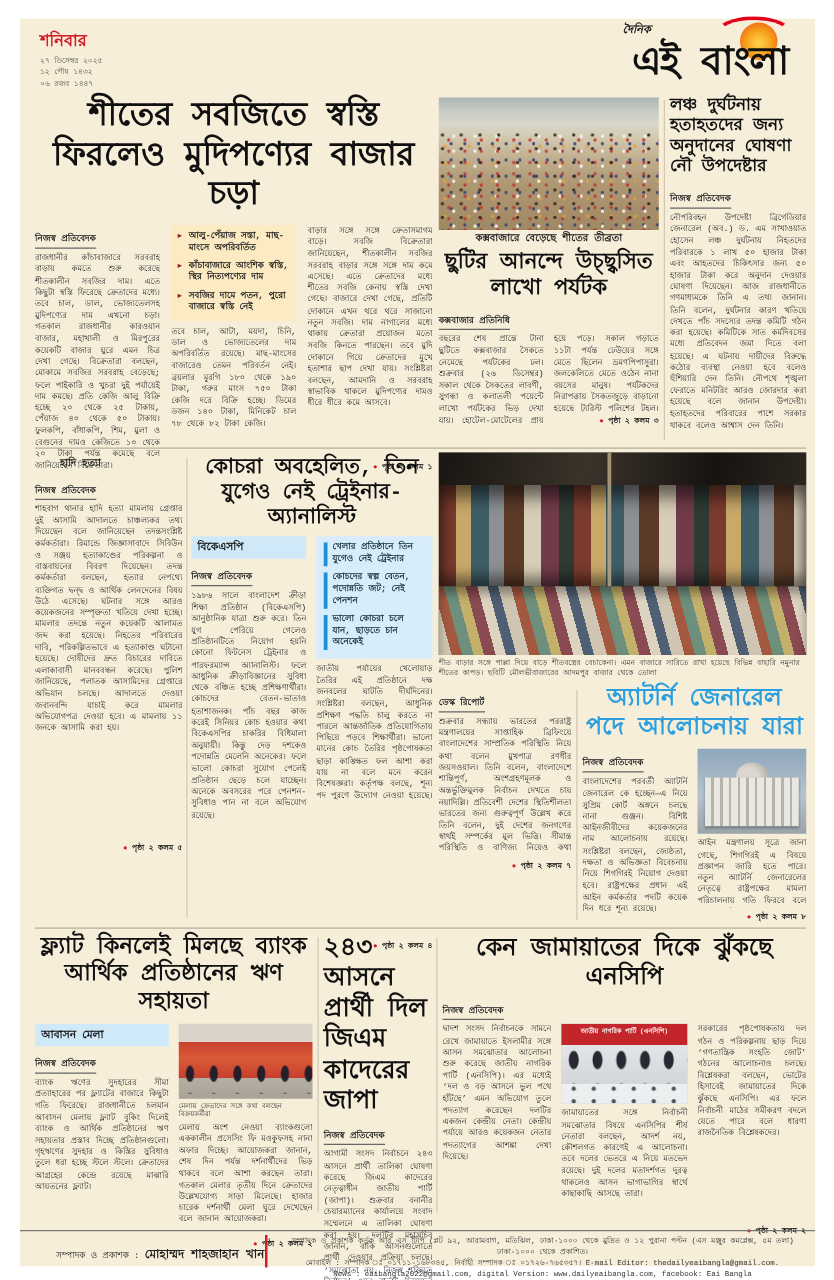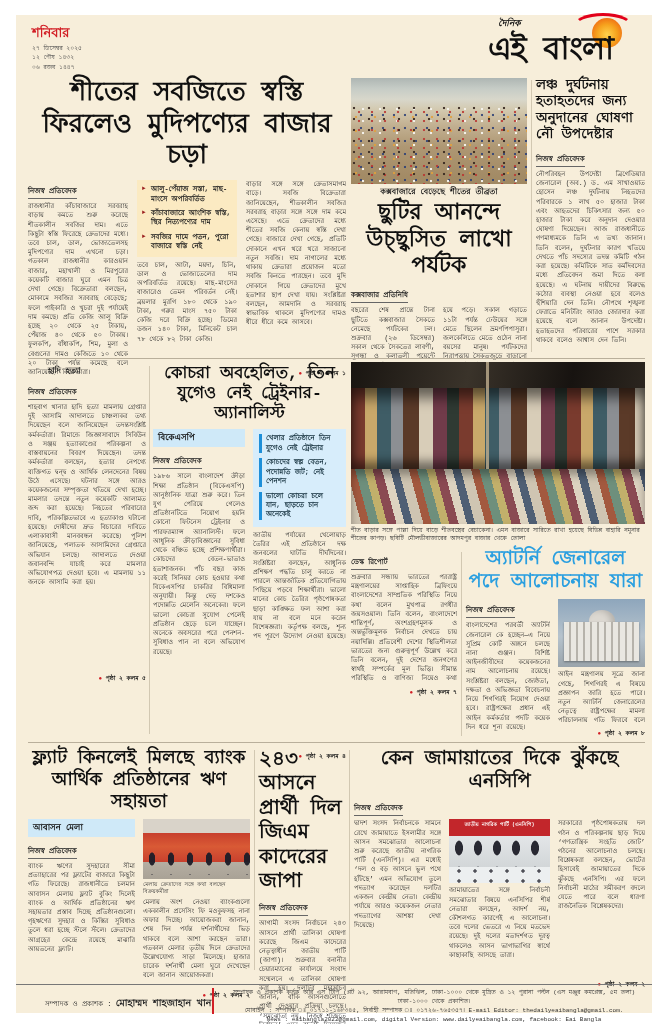--- a/index.html
+++ b/index.html
@@ -98,21 +98,21 @@
 
 <div id="stage">
   <div id="paper"></div>
 
   <div class="abs" style="left:32px;top:23px;">
     <div class="day">শনিবার</div>
     <div class="hdate">২৭ ডিসেম্বর ২০২৫</div>
     <div class="hdate">১২ পৌষ ১৪৩২</div>
     <div class="hdate">০৬ রজব ১৪৪৭</div>
   </div>
-  <div class="abs logo" style="left:488px;top:18px;">
+  <div class="abs logo" style="left:488px;top:18px;text-align:center;">
     <div class="logo-arc"></div>
     <div class="logo-sun"></div>
     <div class="logo-prefix">দৈনিক</div>
     <div class="logo-title">এই বাংলা</div>
   </div>
 
   <div class="abs" style="left:28px;top:78px;width:318px;height:276px;">
     <div class="hl center" style="font-size:26px;">শীতের সবজিতে স্বস্তি ফিরলেও মুদিপণ্যের বাজার চড়া</div>
     <div class="cols" style="gap:9px;margin-top:7px;height:196px;">
       <div style="width:100px;">
@@ -132,21 +132,21 @@
         <div class="jump">পৃষ্ঠা ২ কলম ১</div>
       </div>
     </div>
   </div>
 
   <div class="abs" style="left:351px;top:78px;width:176px;height:276px;">
     <div class="photo photo-beach" style="width:176px;height:106px;">
       <div class="crowd"></div>
     </div>
     <div class="caption bold-c" style="margin-top:3px;">কক্সবাজারে বেড়েছে শীতের তীব্রতা</div>
-    <div class="hl center" style="font-size:22px;margin-top:3px;">ছুটির আনন্দে উচ্ছ্বসিত লাখো পর্যটক</div>
+    <div class="hl center" style="font-size:17px;margin-top:3px;">ছুটির আনন্দে উচ্ছ্বসিত লাখো পর্যটক</div>
     <div style="margin-top:3px;"><span class="byline">কক্সবাজার প্রতিনিধি</span></div>
     <div class="cols" style="gap:8px;height:72px;">
       <div class="body-txt" style="width:84px;height:72px;">বছরের শেষ প্রান্তে টানা ছুটিতে কক্সবাজার সৈকতে নেমেছে পর্যটকের ঢল। শুক্রবার (২৬ ডিসেম্বর) সকাল থেকে সৈকতের লাবণী, সুগন্ধা ও কলাতলী পয়েন্টে লাখো পর্যটকের ভিড় দেখা যায়। হোটেল-মোটেলের প্রায় শতভাগ কক্ষ আগাম বুকিং হয়ে গেছে বলে জানিয়েছেন ব্যবসায়ীরা।</div>
       <div style="width:84px;">
         <div class="body-txt" style="height:62px;">হয়ে পড়ে। সকাল গড়াতে ১১টা পর্যন্ত ঢেউয়ের সঙ্গে মেতে ছিলেন ভ্রমণপিপাসুরা। জলকেলিতে মেতে ওঠেন নানা বয়সের মানুষ। পর্যটকদের নিরাপত্তায় সৈকতজুড়ে বাড়ানো হয়েছে ট্যুরিস্ট পুলিশের টহল। ব্যবসায়ীরা বলছেন, এমন ভিড় থাকলে ক্ষতি পুষিয়ে নেওয়া সম্ভব হবে।</div>
         <div class="jump">পৃষ্ঠা ২ কলম ৩</div>
       </div>
     </div>
   </div>
 

